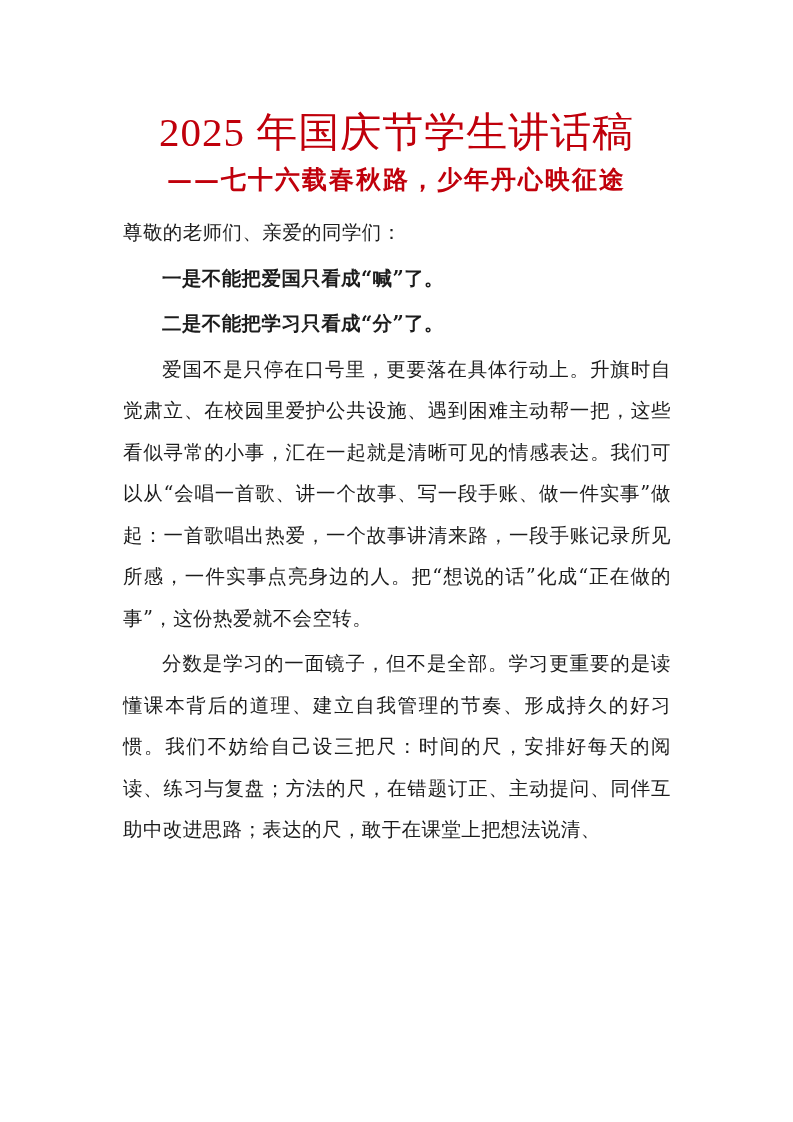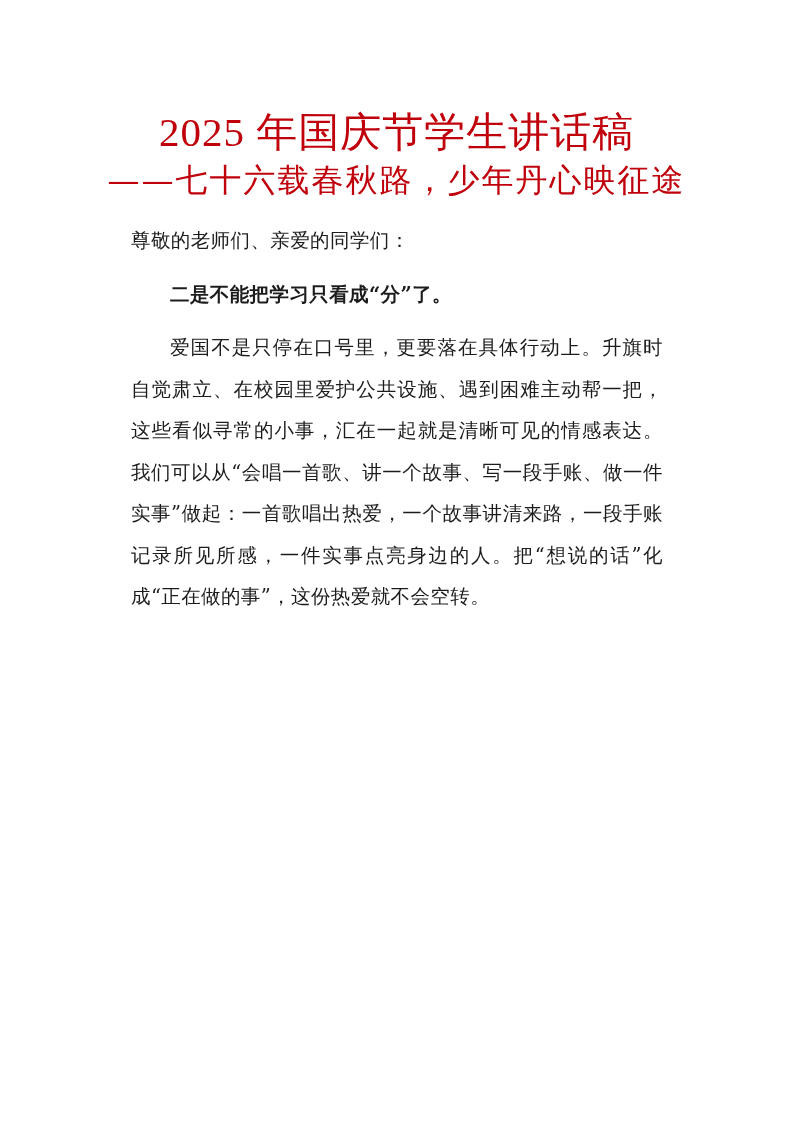--- a/index.html
+++ b/index.html
@@ -34,50 +34,53 @@
     letter-spacing: 1px;
     white-space: nowrap;
   }
   .subtitle {
     position: absolute;
     left: 0;
     top: 164px;
     width: 793px;
     text-align: center;
     font-family: "DejaVu Serif", "Liberation Serif", serif;
-    font-size: 32px;
+    font-size: 25px;
     line-height: 32px;
     color: #c0000b;
     letter-spacing: 2px;
     white-space: nowrap;
+    font-weight: bold;
   }
   .body {
     position: absolute;
     left: 119px;
     top: 208px;
     width: 556px;
   }
   .p {
     font-size: 19.5px;
     line-height: 41.5px;
-    margin: 12px;
+    margin: 4px;
     text-align: justify;
     text-justify: inter-character;
     letter-spacing: 0.4px;
     color: #1c1c1c;
   }
   .indent { text-indent: 2em; }
   .bold { font-weight: bold; }
   .salutation { text-indent: 0; }
 </style>
 </head>
 <body>
 
 <div class="page">
   <div class="title">2025 年国庆节学生讲话稿</div>
   <div class="subtitle">——七十六载春秋路，少年丹心映征途</div>
 
   <div class="body">
     <p class="p salutation">尊敬的老师们、亲爱的同学们：</p>
+    <p class="p indent bold">一是不能把爱国只看成“喊”了。</p>
     <p class="p indent bold">二是不能把学习只看成“分”了。</p>
     <p class="p indent">爱国不是只停在口号里，更要落在具体行动上。升旗时自觉肃立、在校园里爱护公共设施、遇到困难主动帮一把，这些看似寻常的小事，汇在一起就是清晰可见的情感表达。我们可以从“会唱一首歌、讲一个故事、写一段手账、做一件实事”做起：一首歌唱出热爱，一个故事讲清来路，一段手账记录所见所感，一件实事点亮身边的人。把“想说的话”化成“正在做的事”，这份热爱就不会空转。</p>
+    <p class="p indent">分数是学习的一面镜子，但不是全部。学习更重要的是读懂课本背后的道理、建立自我管理的节奏、形成持久的好习惯。我们不妨给自己设三把尺：时间的尺，安排好每天的阅读、练习与复盘；方法的尺，在错题订正、主动提问、同伴互助中改进思路；表达的尺，敢于在课堂上把想法说清、</p>
   </div>
 </div>
 
 </body></html>

